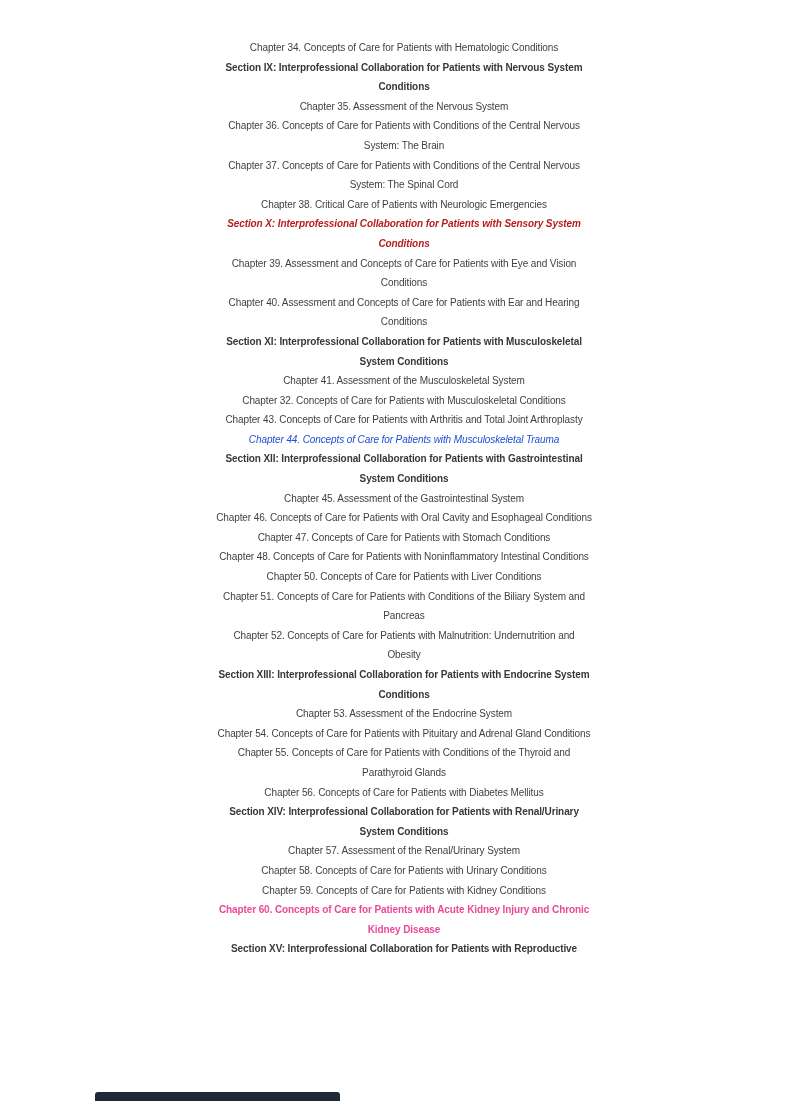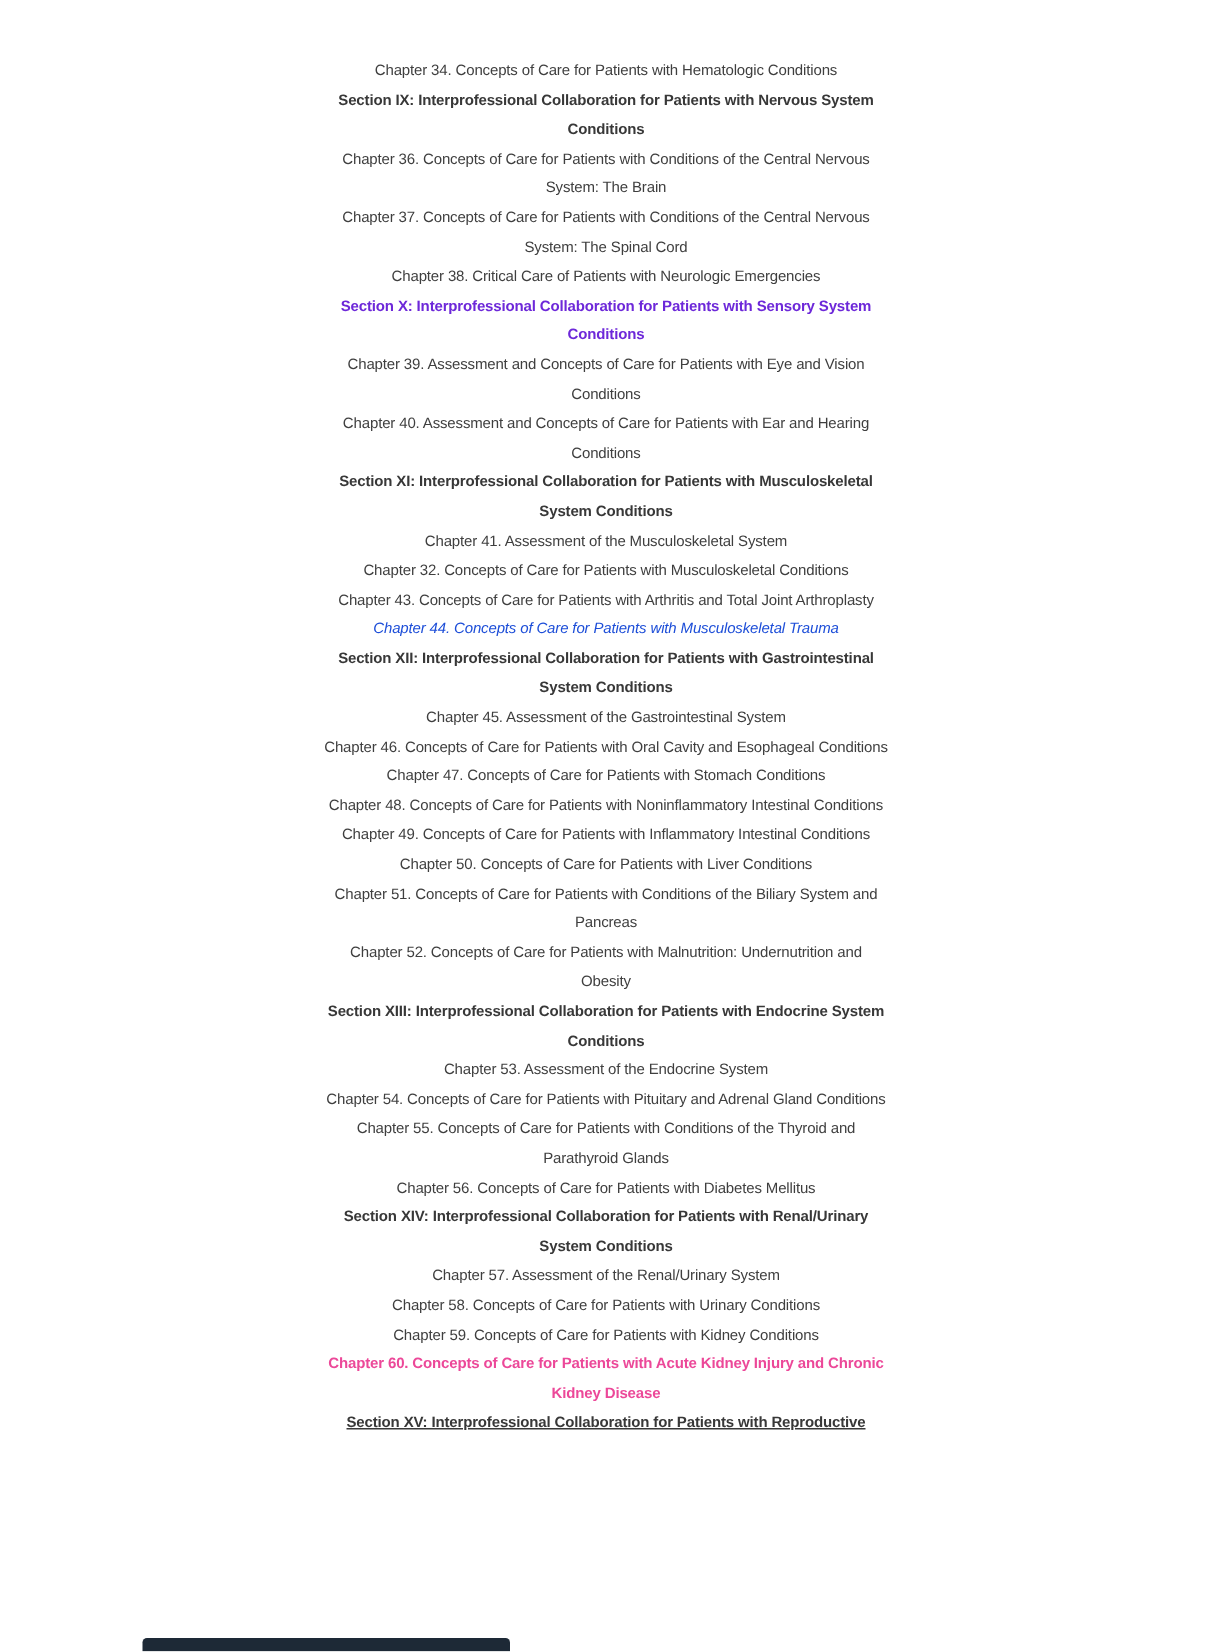--- a/index.html
+++ b/index.html
@@ -47,59 +47,59 @@
   }
 </style>
 </head>
 <body>
 
 <div class="page" style="background: rgb(255, 255, 255);">
   <div class="toc" id="toc">
       <div class="toc-entry chapter" style="color: rgb(63, 63, 63);">Chapter 34. Concepts of Care for Patients with Hematologic Conditions</div>
       <div class="toc-entry section" style="color: rgb(56, 56, 56);">Section IX: Interprofessional Collaboration for Patients with Nervous System
 Conditions</div>
+      <div class="toc-entry chapter" style="color: rgb(63, 63, 63);">Chapter 35. Assessment of the Nervous System</div>
       <div class="toc-entry chapter" style="color: rgb(63, 63, 63);">Chapter 36. Concepts of Care for Patients with Conditions of the Central Nervous
 System: The Brain</div>
       <div class="toc-entry chapter" style="color: rgb(63, 63, 63);">Chapter 37. Concepts of Care for Patients with Conditions of the Central Nervous
 System: The Spinal Cord</div>
       <div class="toc-entry chapter" style="color: rgb(63, 63, 63);">Chapter 38. Critical Care of Patients with Neurologic Emergencies</div>
-      <div class="toc-entry section" style="color: #6d28d9;">Section X: Interprofessional Collaboration for Patients with Sensory System
+      <div class="toc-entry section" style="color: #b91c1c; font-style: italic;">Section X: Interprofessional Collaboration for Patients with Sensory System
 Conditions</div>
       <div class="toc-entry chapter" style="color: rgb(63, 63, 63);">Chapter 39. Assessment and Concepts of Care for Patients with Eye and Vision
 Conditions</div>
       <div class="toc-entry chapter" style="color: rgb(63, 63, 63);">Chapter 40. Assessment and Concepts of Care for Patients with Ear and Hearing
 Conditions</div>
       <div class="toc-entry section" style="color: rgb(56, 56, 56);">Section XI: Interprofessional Collaboration for Patients with Musculoskeletal
 System Conditions</div>
       <div class="toc-entry chapter" style="color: rgb(63, 63, 63);">Chapter 41. Assessment of the Musculoskeletal System</div>
       <div class="toc-entry chapter" style="color: rgb(63, 63, 63);">Chapter 32. Concepts of Care for Patients with Musculoskeletal Conditions</div>
       <div class="toc-entry chapter" style="color: rgb(63, 63, 63);">Chapter 43. Concepts of Care for Patients with Arthritis and Total Joint Arthroplasty</div>
       <div class="toc-entry chapter" style="color: #1d4ed8; font-style: italic;">Chapter 44. Concepts of Care for Patients with Musculoskeletal Trauma</div>
       <div class="toc-entry section" style="color: rgb(56, 56, 56);">Section XII: Interprofessional Collaboration for Patients with Gastrointestinal
 System Conditions</div>
       <div class="toc-entry chapter" style="color: rgb(63, 63, 63);">Chapter 45. Assessment of the Gastrointestinal System</div>
       <div class="toc-entry chapter" style="color: rgb(63, 63, 63);">Chapter 46. Concepts of Care for Patients with Oral Cavity and Esophageal Conditions</div>
       <div class="toc-entry chapter" style="color: rgb(63, 63, 63);">Chapter 47. Concepts of Care for Patients with Stomach Conditions</div>
       <div class="toc-entry chapter" style="color: rgb(63, 63, 63);">Chapter 48. Concepts of Care for Patients with Noninflammatory Intestinal Conditions</div>
-      <div class="toc-entry chapter" style="color: rgb(63, 63, 63);">Chapter 49. Concepts of Care for Patients with Inflammatory Intestinal Conditions</div>
       <div class="toc-entry chapter" style="color: rgb(63, 63, 63);">Chapter 50. Concepts of Care for Patients with Liver Conditions</div>
       <div class="toc-entry chapter" style="color: rgb(63, 63, 63);">Chapter 51. Concepts of Care for Patients with Conditions of the Biliary System and
 Pancreas</div>
       <div class="toc-entry chapter" style="color: rgb(63, 63, 63);">Chapter 52. Concepts of Care for Patients with Malnutrition: Undernutrition and
 Obesity</div>
       <div class="toc-entry section" style="color: rgb(56, 56, 56);">Section XIII: Interprofessional Collaboration for Patients with Endocrine System
 Conditions</div>
       <div class="toc-entry chapter" style="color: rgb(63, 63, 63);">Chapter 53. Assessment of the Endocrine System</div>
       <div class="toc-entry chapter" style="color: rgb(63, 63, 63);">Chapter 54. Concepts of Care for Patients with Pituitary and Adrenal Gland Conditions</div>
       <div class="toc-entry chapter" style="color: rgb(63, 63, 63);">Chapter 55. Concepts of Care for Patients with Conditions of the Thyroid and
 Parathyroid Glands</div>
       <div class="toc-entry chapter" style="color: rgb(63, 63, 63);">Chapter 56. Concepts of Care for Patients with Diabetes Mellitus</div>
       <div class="toc-entry section" style="color: rgb(56, 56, 56);">Section XIV: Interprofessional Collaboration for Patients with Renal/Urinary
 System Conditions</div>
       <div class="toc-entry chapter" style="color: rgb(63, 63, 63);">Chapter 57. Assessment of the Renal/Urinary System</div>
       <div class="toc-entry chapter" style="color: rgb(63, 63, 63);">Chapter 58. Concepts of Care for Patients with Urinary Conditions</div>
       <div class="toc-entry chapter" style="color: rgb(63, 63, 63);">Chapter 59. Concepts of Care for Patients with Kidney Conditions</div>
       <div class="toc-entry chapter" style="color: #ec4899; font-weight: bold;">Chapter 60. Concepts of Care for Patients with Acute Kidney Injury and Chronic
 Kidney Disease</div>
-      <div class="toc-entry section" style="color: rgb(56, 56, 56); text-decoration: underline;">Section XV: Interprofessional Collaboration for Patients with Reproductive</div>
+      <div class="toc-entry section" style="color: rgb(56, 56, 56);">Section XV: Interprofessional Collaboration for Patients with Reproductive</div>
     </div>
   <div class="bottom-bar" id="bottom-bar" style="background: rgb(29, 41, 54);"></div>
 </div>
 
 </body></html>

